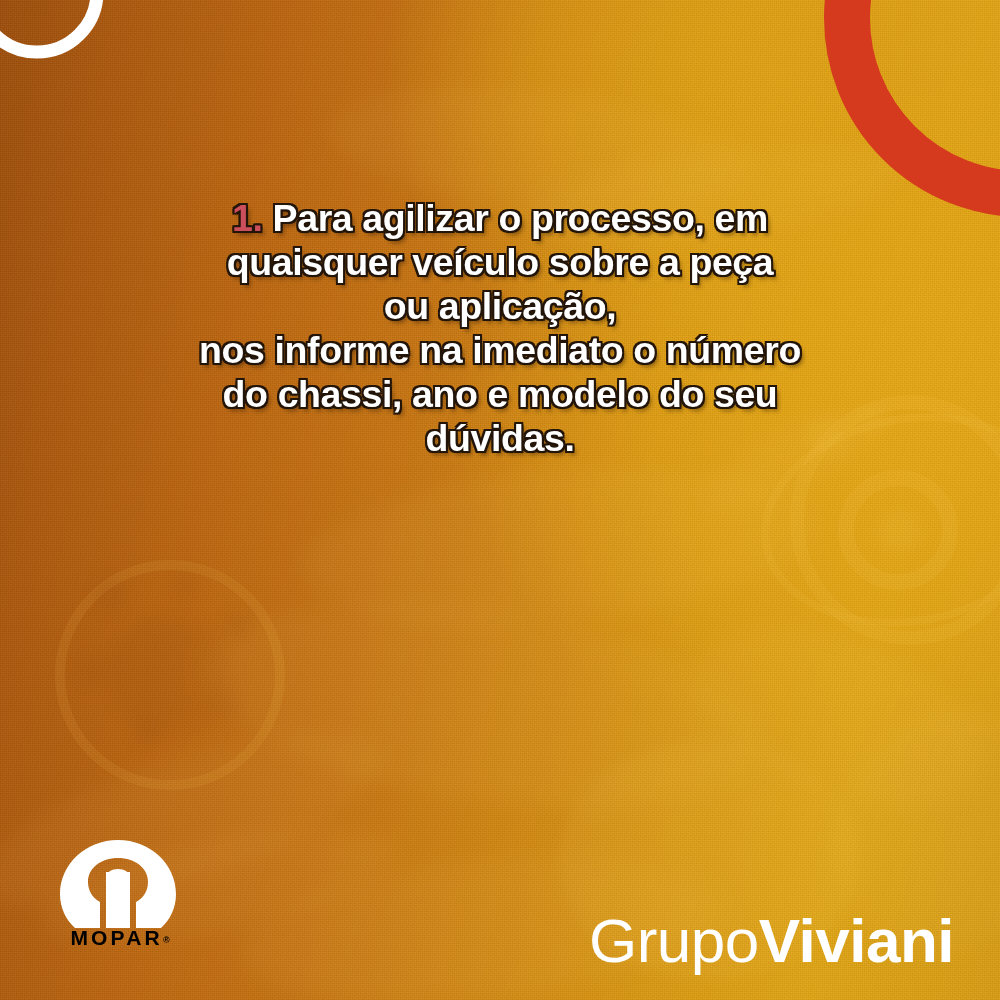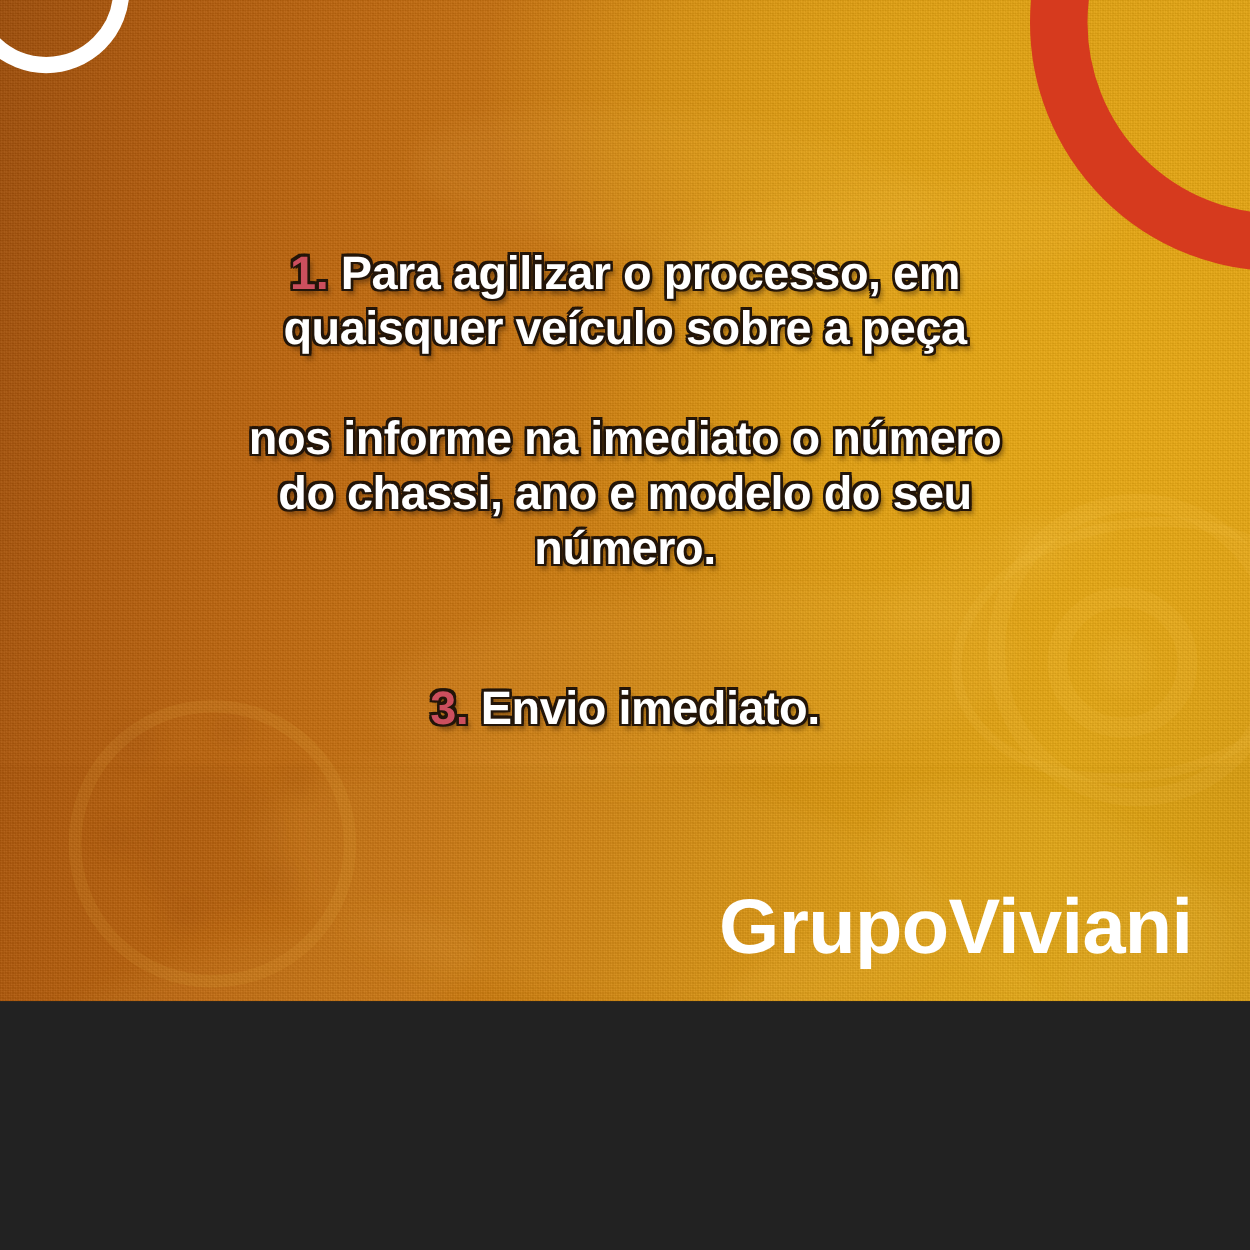--- a/index.html
+++ b/index.html
@@ -6,21 +6,21 @@
   html, body {
     margin: 0;
     padding: 0;
     background: #222;
   }
   * { box-sizing: border-box; }
 
   #poster {
     position: relative;
     width: 1000px;
-    height: 801px;
+    height: 1000px;
     overflow: hidden;
     font-family: "Liberation Sans", sans-serif;
     background: #C06A10;
   }
 
   
   .bg-base {
     position: absolute;
     inset: 0;
     background:
@@ -145,21 +145,21 @@
   .brand {
     position: absolute;
     right: 46px;
     bottom: 28px;
     color: #ffffff;
     font-size: 62px;
     line-height: 1;
     white-space: nowrap;
     letter-spacing: -0.5px;
   }
-  .brand .light { font-weight: 700; }
+  .brand .light { font-weight: 400; }
   .brand .bold  { font-weight: 700; }
 </style>
 </head>
 <body>
 
 <div id="poster">
 
   <div class="bg-base"></div>
 
   <div class="bg-parts">
@@ -201,35 +201,31 @@
 
     <circle cx="1023" cy="18" r="176" fill="none" stroke="#D63A1E" stroke-width="46"></circle>
   </svg>
 
   <div class="content">
 
     <p class="para">
       <span class="num">1.</span>
       <span>Para agilizar o processo, em</span><br>
       <span>quaisquer veículo sobre a peça</span><br>
-      <br>
+      <span>ou aplicação,</span><br>
       <span>nos informe na imediato o número</span><br>
       <span>do chassi, ano e modelo do seu</span><br>
-      <span>número.</span>
+      <span>dúvidas.</span>
     </p>
 
     <div class="gap-1"></div>
 
 
     <div class="gap-2"></div>
 
-    <p class="para">
-      <span class="num">3.</span>
-      <span>Envio imediato.</span>
-    </p>
 
     <div class="gap-3"></div>
 
 
   </div>
 
   <div class="mopar">
     <svg class="mopar-mark" width="152" height="96" viewBox="0 0 152 96">
 
       <path fill="#FFFFFF" d="

